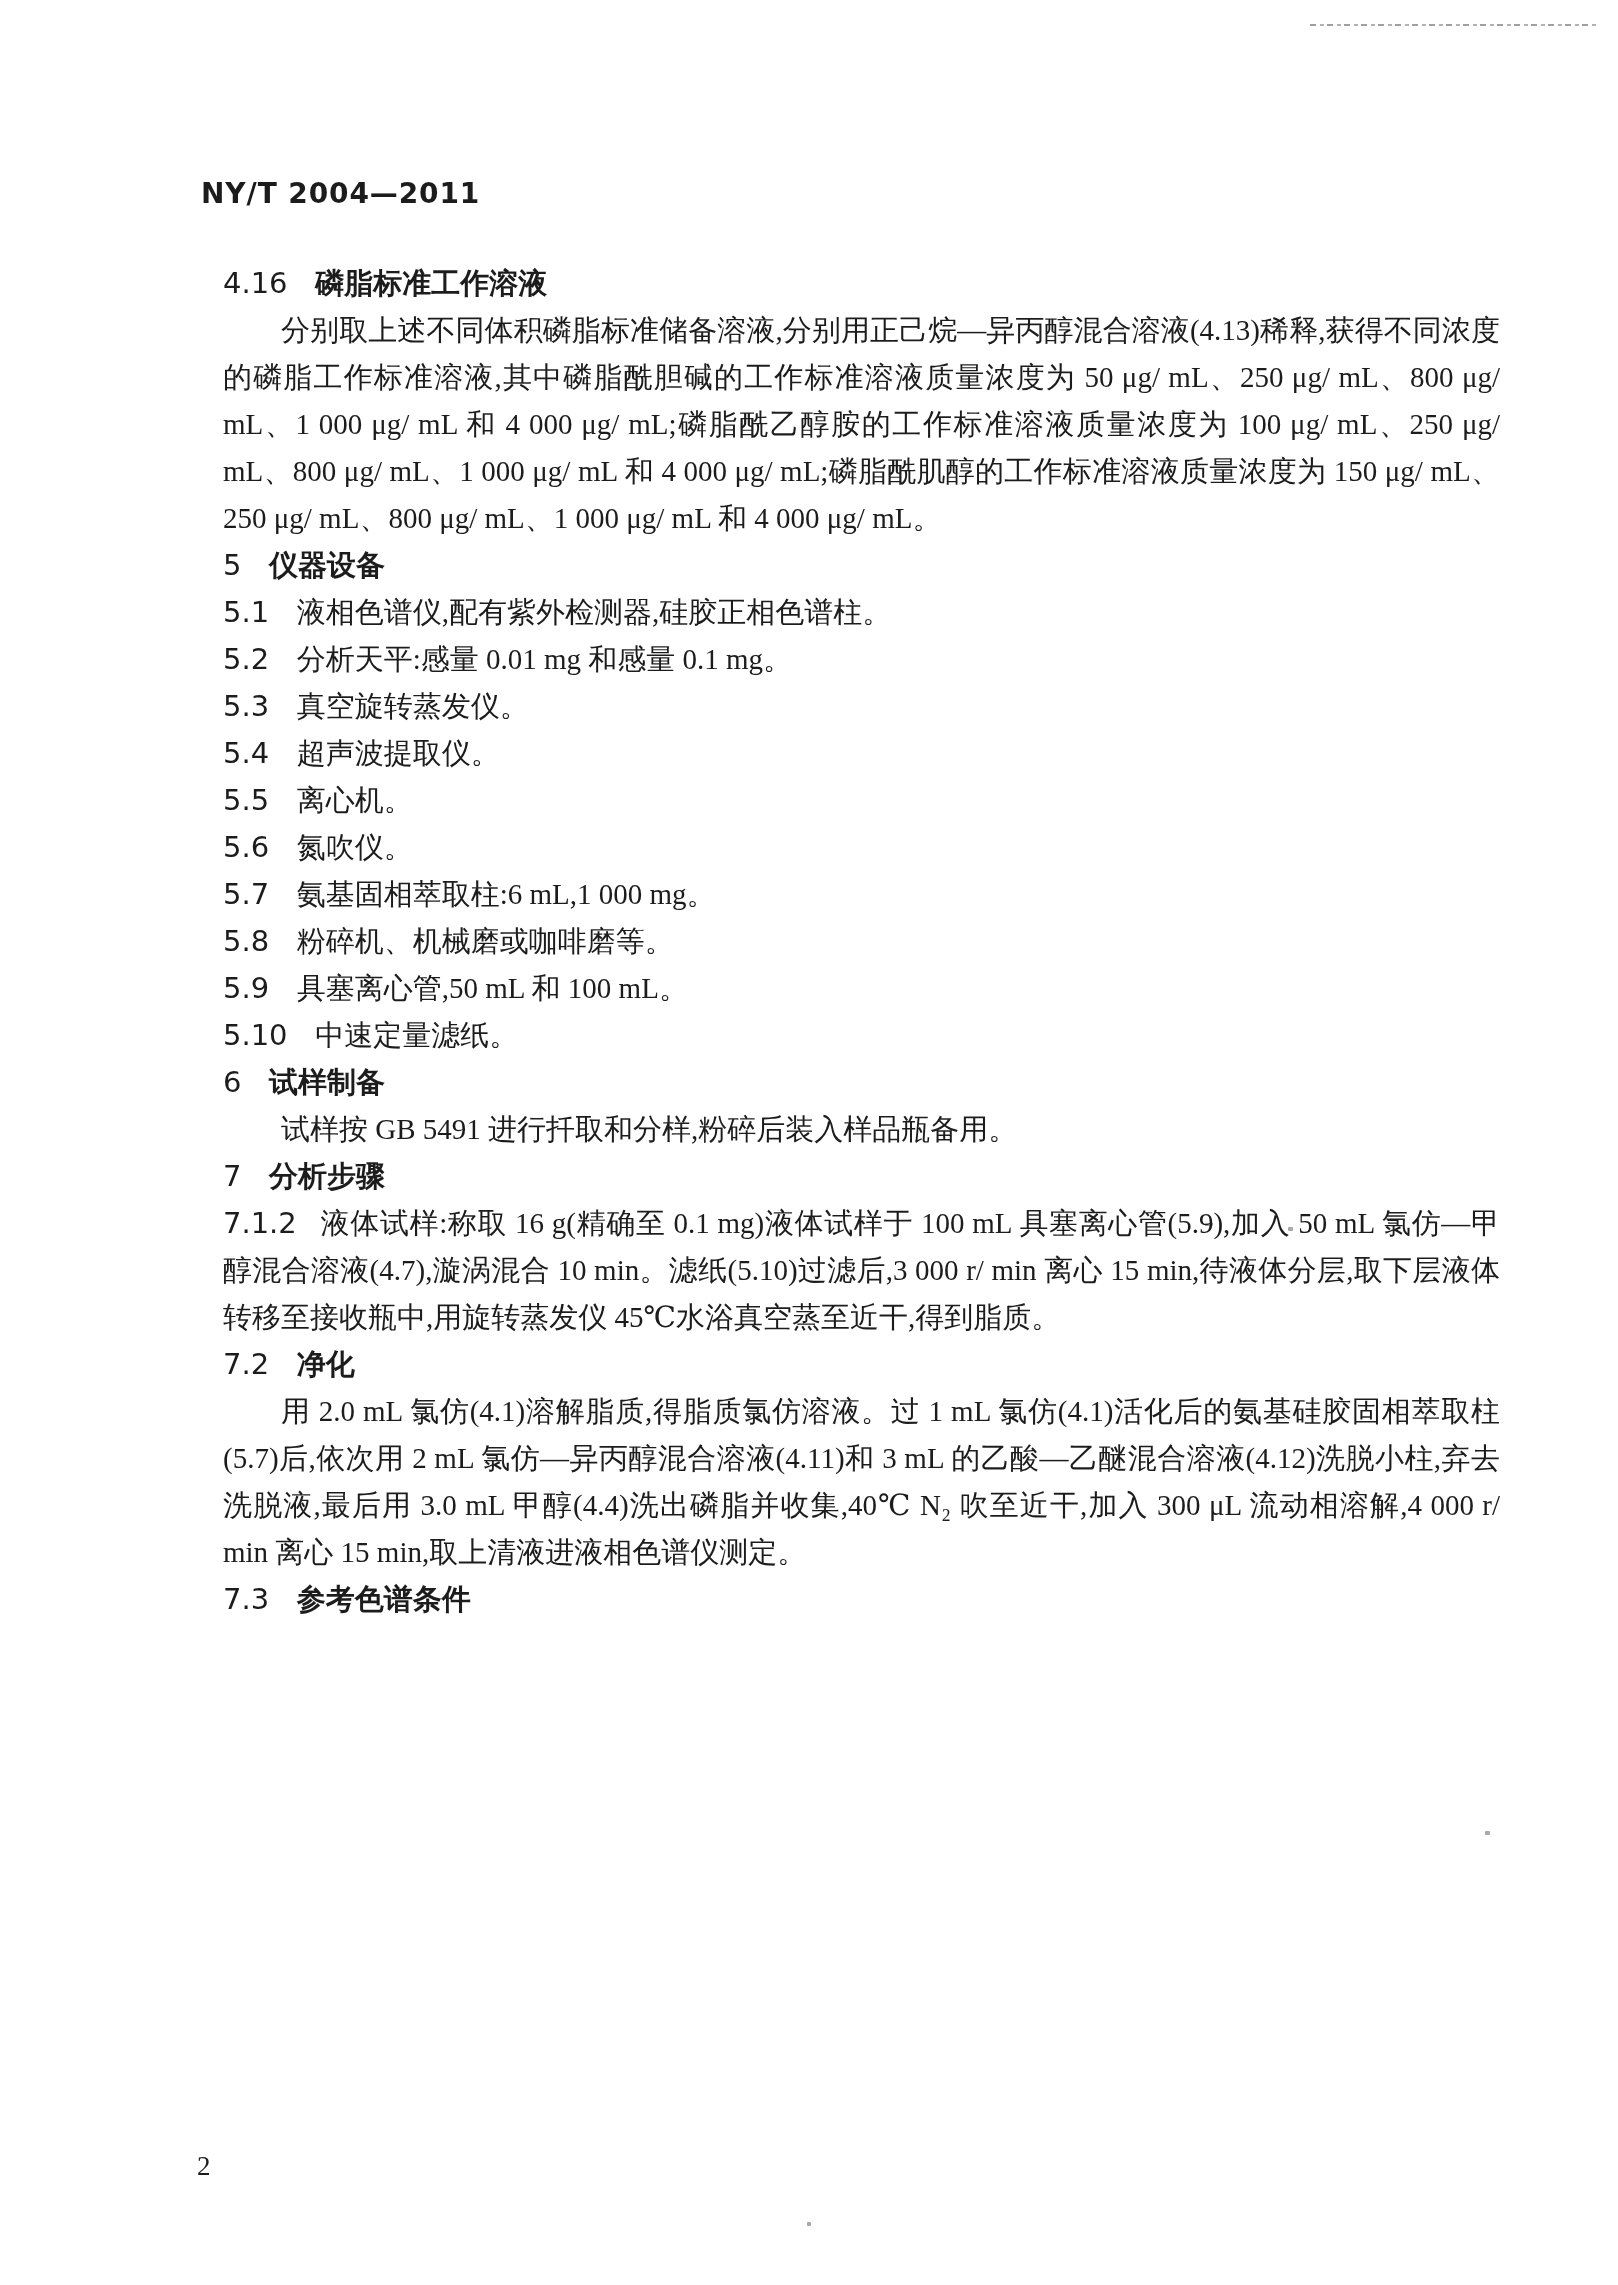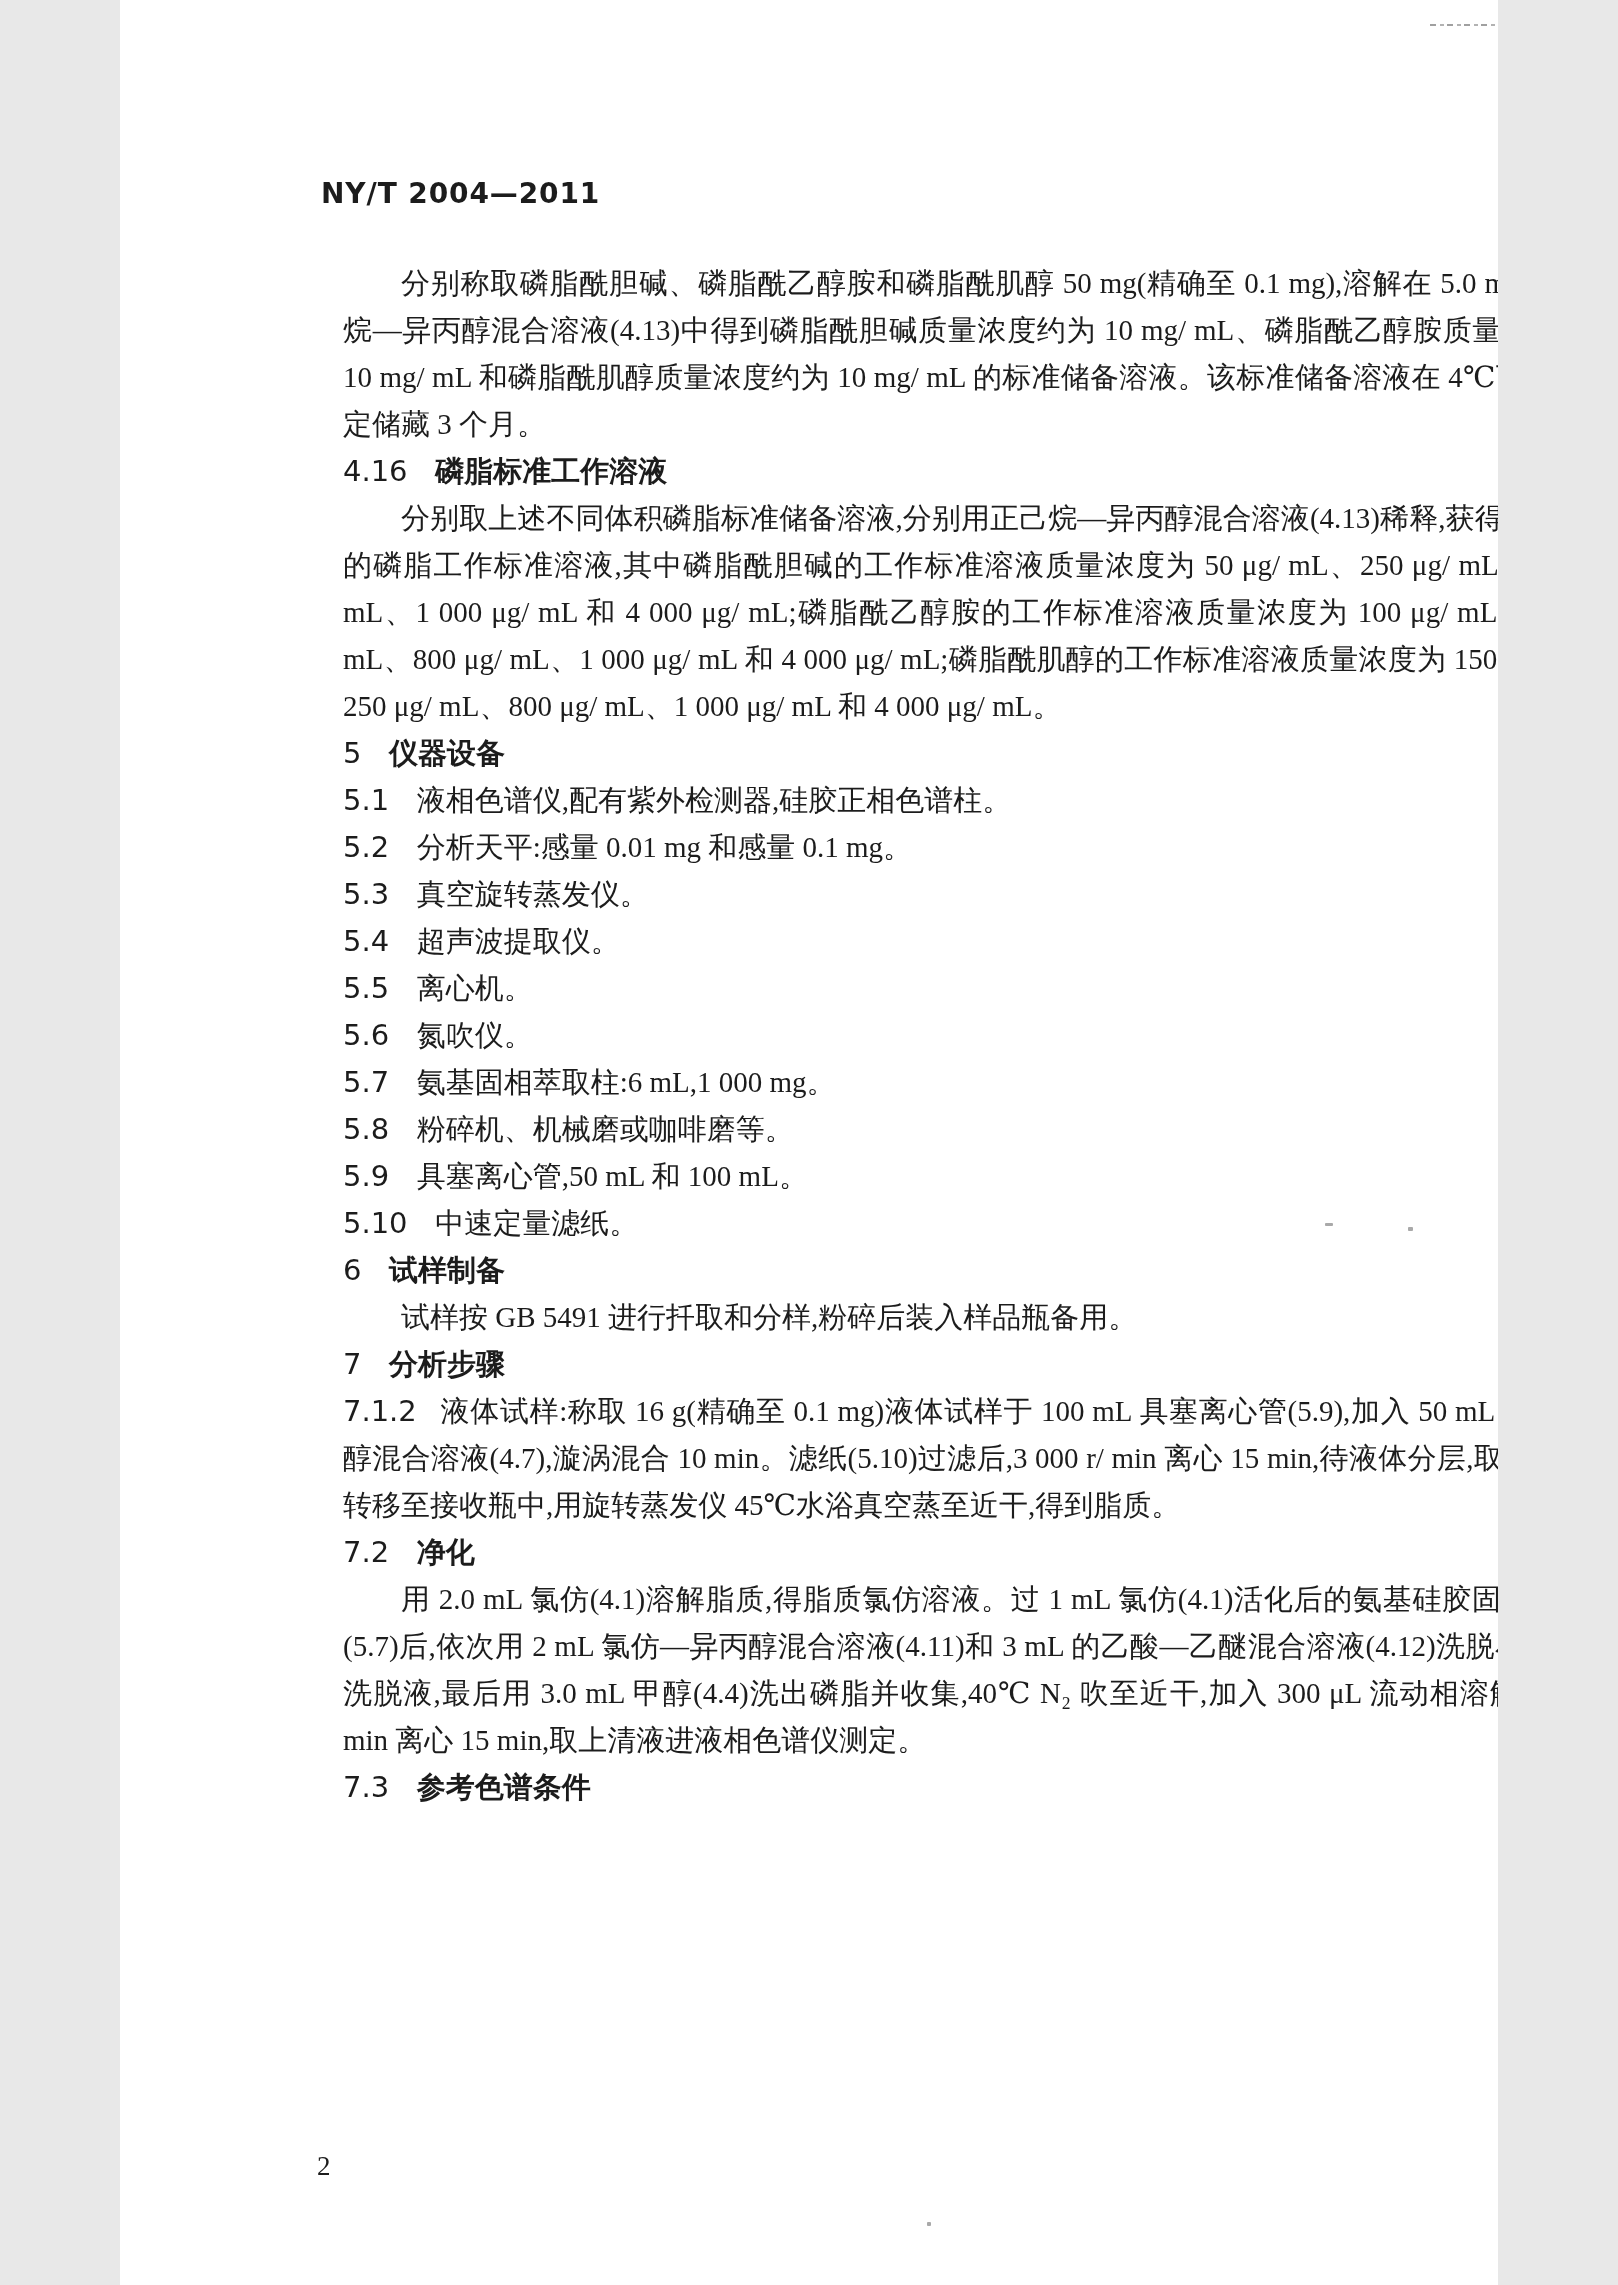--- a/index.html
+++ b/index.html
@@ -1,18 +1,18 @@
 <!DOCTYPE html>
 <html style="font-size:14.5px"><head>
 <meta charset="utf-8">
 <style>
   html,body { margin:0; padding:0; background:#e8e8e8; }
   .page {
     position:relative;
-    width:1378px; height:2286px;
+    width:1618px; height:2286px;
     margin:0 auto;
     background:#ffffff;
     color:#1c1c1c;
     font-family:"Liberation Serif","DejaVu Serif",serif;
     overflow:hidden;
   }
   .doc-header {
     position:absolute; left:201px; top:177px;
     font-family:"DejaVu Sans","Liberation Sans",sans-serif;
     font-weight:bold; font-size:28px; letter-spacing:0.9px;
@@ -68,21 +68,20 @@
   <div class="artifact artifact-dashline"></div>
   <div class="artifact speck sp1"></div>
   <div class="artifact speck sp2"></div>
   <div class="artifact speck sp3"></div>
   <div class="artifact speck sp4"></div>
 
   <div class="doc-header">NY/T 2004—2011</div>
 
   <div class="content">
 
-    <p class="ind">分别称取磷脂酰胆碱、磷脂酰乙醇胺和磷脂酰肌醇 50 mg(精确至 0.1 mg),溶解在 5.0 mL 的正己烷—异丙醇混合溶液(4.13)中得到磷脂酰胆碱质量浓度约为 10 mg/ mL、磷脂酰乙醇胺质量浓度约为 10 mg/ mL 和磷脂酰肌醇质量浓度约为 10 mg/ mL 的标准储备溶液。该标准储备溶液在 4℃下,可以稳定储藏 3 个月。</p>
 
     <p class="clause-head"><span class="num">4.16</span><span class="t">磷脂标准工作溶液</span></p>
 
     <p class="ind">分别取上述不同体积磷脂标准储备溶液,分别用正己烷—异丙醇混合溶液(4.13)稀释,获得不同浓度的磷脂工作标准溶液,其中磷脂酰胆碱的工作标准溶液质量浓度为 50 μg/ mL、250 μg/ mL、800 μg/ mL、1 000 μg/ mL 和 4 000 μg/ mL;磷脂酰乙醇胺的工作标准溶液质量浓度为 100 μg/ mL、250 μg/ mL、800 μg/ mL、1 000 μg/ mL 和 4 000 μg/ mL;磷脂酰肌醇的工作标准溶液质量浓度为 150 μg/ mL、250 μg/ mL、800 μg/ mL、1 000 μg/ mL 和 4 000 μg/ mL。</p>
 
     <p class="sec-head"><span class="num">5</span><span class="t">仪器设备</span></p>
 
     <p class="apparatus-item"><span class="num">5.1</span><span>液相色谱仪,配有紫外检测器,硅胶正相色谱柱。</span></p>
     <p class="apparatus-item"><span class="num">5.2</span><span>分析天平:感量 0.01 mg 和感量 0.1 mg。</span></p>
     <p class="apparatus-item"><span class="num">5.3</span><span>真空旋转蒸发仪。</span></p>

